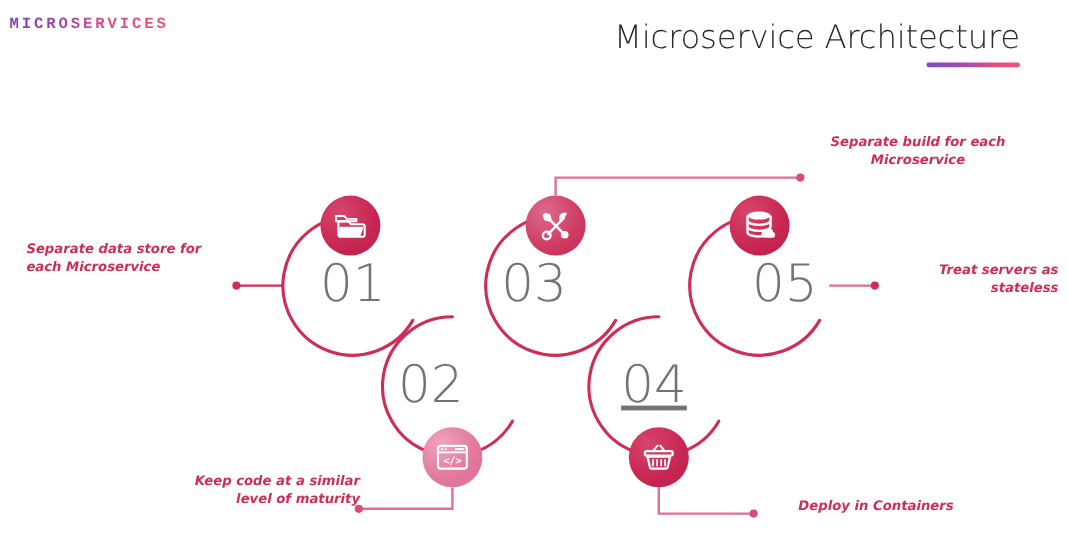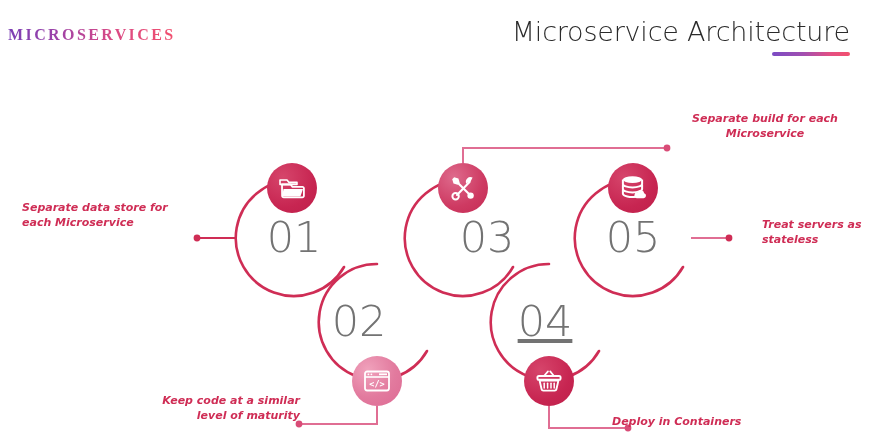--- a/index.html
+++ b/index.html
@@ -13,24 +13,24 @@
     position: relative;
     overflow: hidden;
     font-family: "DejaVu Sans", sans-serif;
     background: #ffffff;
   }
 
   
   #brand-logo {
     position: absolute;
     left: 8px;
-    top: 26px;
-    font-family: Liberation Serif, serif;
+    top: 12px;
+    font-family: Liberation Mono, monospace;
     font-weight: bold;
-    font-size: 16px;
+    font-size: 13px;
     letter-spacing: 2.4px;
     background: linear-gradient(90deg, #7B3FB5 0%, #9B42A8 28%, #D94A86 62%, #F2506E 100%);
     -webkit-background-clip: text;
     background-clip: text;
     color: transparent;
     -webkit-text-fill-color: transparent;
     white-space: nowrap;
   }
 
   
@@ -85,40 +85,40 @@
     font-style: italic;
     font-weight: bold;
     font-size: 11px;
     line-height: 1.35;
     color: #CF2D55;
     white-space: pre-line;
   }
   #label-left-01 { left: 22px;  top: 201px; width: 175px; text-align: left; }
   #label-left-02 { left: 128px; top: 394px; width: 172px; text-align: right; }
   #label-right-03 { left: 672px; top: 112px; width: 186px; text-align: center; }
-  #label-right-05 { left: 762px; top: 218px; width: 120px; text-align: left; }
-  #label-right-04 { left: 612px; top: 415px; width: 160px; }
+  #label-right-05 { left: 762px; top: 218px; width: 120px; text-align: right; }
+  #label-right-04 { left: 650px; top: 415px; width: 160px; text-align: center; }
 
   
   .step-number {
     position: absolute;
     font-family: "DejaVu Sans", sans-serif;
     font-weight: 300;
     font-size: 43px;
     color: #737373;
     letter-spacing: 0px;
     text-align: center;
     width: 110px;
     line-height: 1;
   }
   #num-01 { left: 239px; top: 216px; }
   #num-02 { left: 304px; top: 300px; }
-  #num-03 { left: 432px; top: 216px; }
+  #num-03 { left: 390px; top: 216px; }
   #num-04 { left: 490px; top: 300px; text-decoration: underline; }
-  #num-05 { left: 578px; top: 216px; }
+  #num-05 { left: 578px; top: 216px; padding-left: 21px; }
 
   
   .icon-badge {
     position: absolute;
     width: 50px;
     height: 50px;
     border-radius: 50%;
     display: flex;
     align-items: center;
     justify-content: center;

